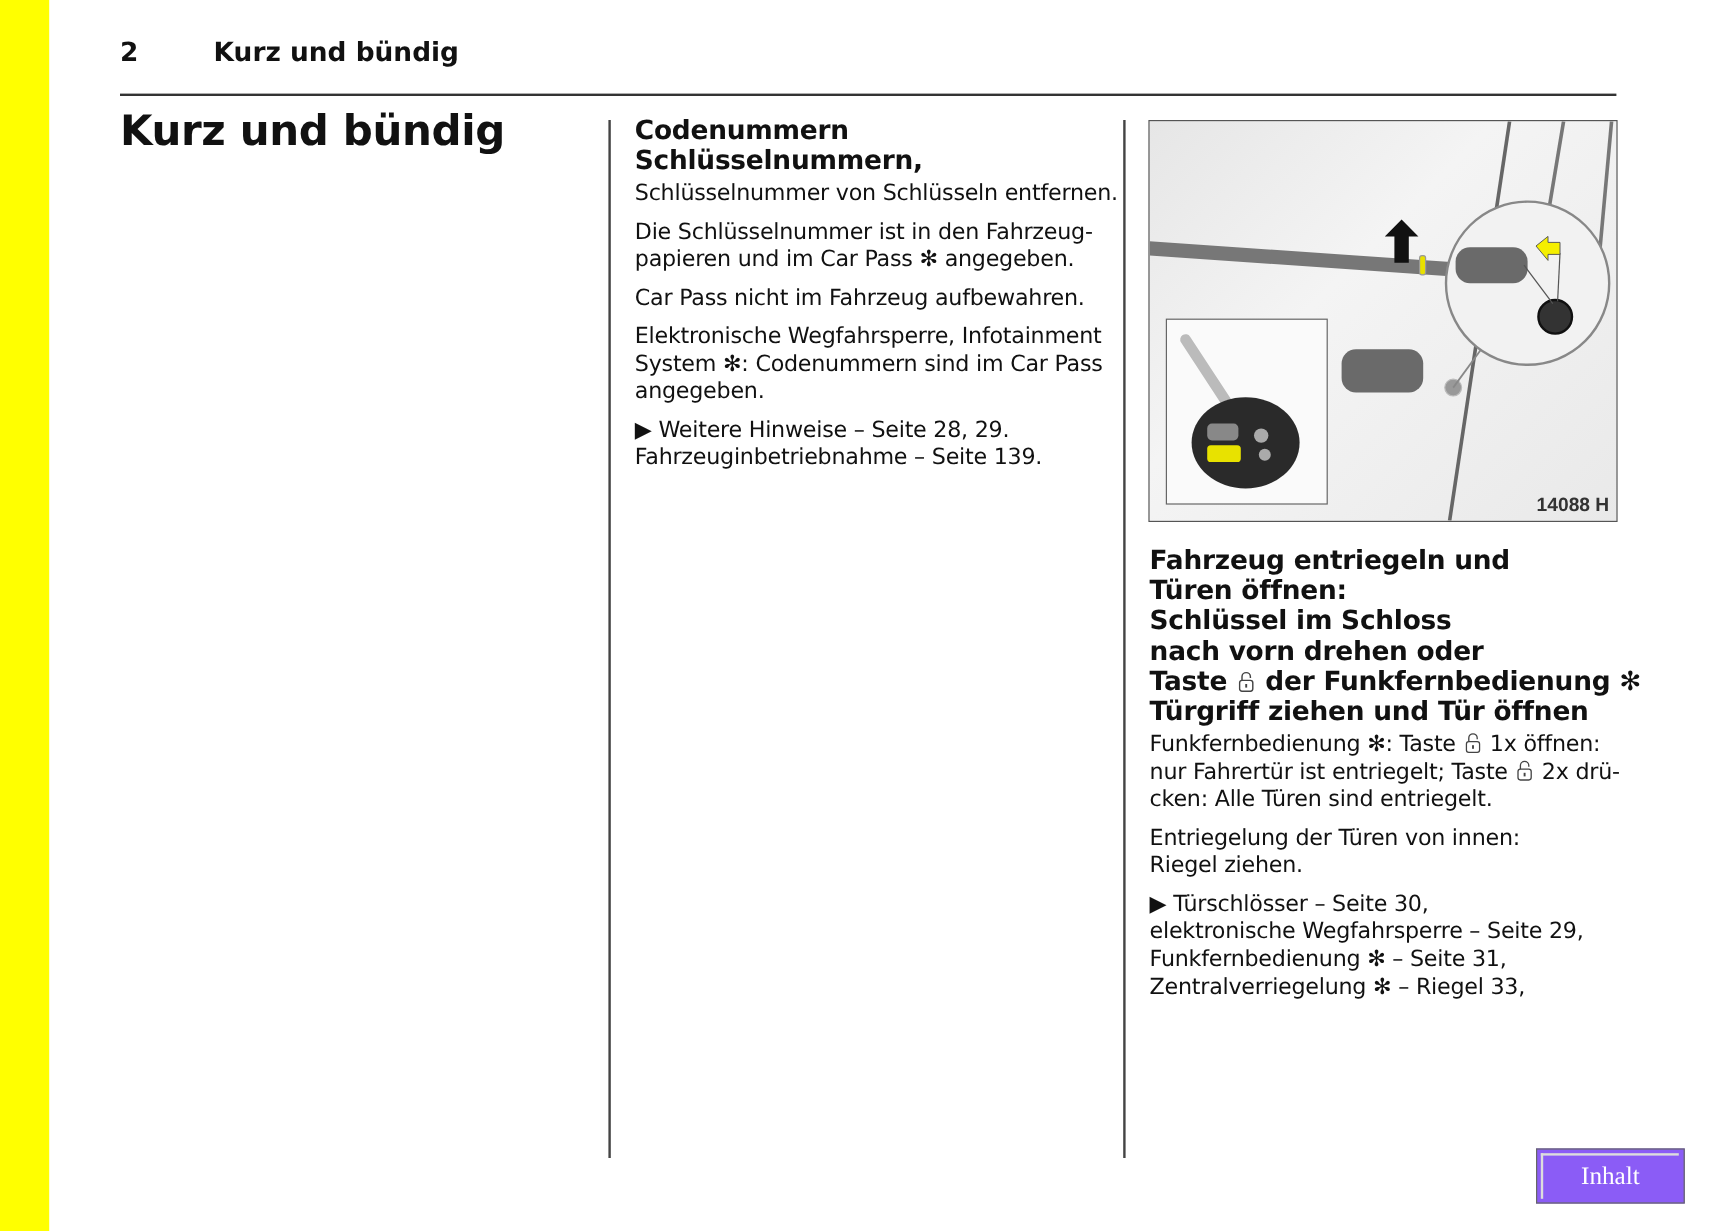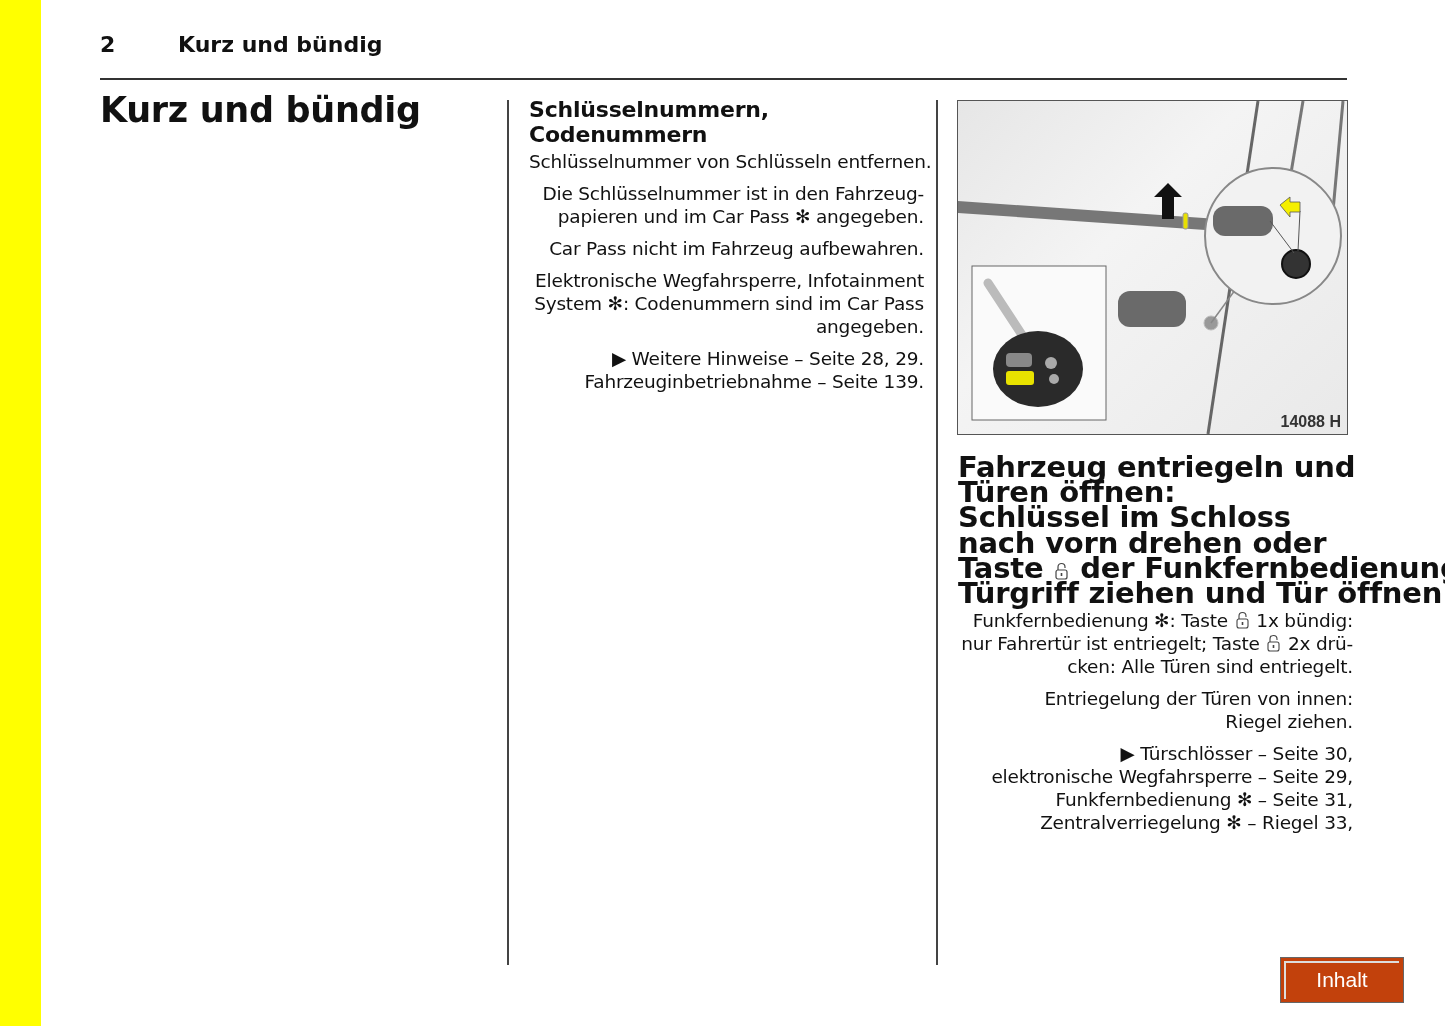--- a/index.html
+++ b/index.html
@@ -12,29 +12,29 @@
   .running-header { position: absolute; left: 100px; top: 32px; font-size: 22px; font-weight: bold; }
   .running-header .pg { position: absolute; left: 0; top: 0; }
   .running-header .ttl { position: absolute; left: 78px; top: 0; white-space: nowrap; }
   .header-rule { position: absolute; left: 100px; top: 78px; width: 1247px; height: 2px; background: #333; }
   .chapter-title { position: absolute; left: 100px; top: 90px; font-size: 35px; font-weight: bold; white-space: nowrap; letter-spacing: -0.3px; }
   .divider { position: absolute; width: 2px; background: #444; top: 100px; height: 865px; }
   .col { position: absolute; font-size: 18.5px; line-height: 23px; letter-spacing: -0.2px; }
   .col-mid { left: 529px; top: 97px; width: 395px; }
   .col-right { left: 958px; top: 455px; width: 395px; }
   .heading { font-weight: bold; font-size: 22px; line-height: 25px; margin: 0 0 3px 0; }
-  .col-right .heading { font-size: 29px; line-height: 25.2px; }
-  .para { margin: 0 0 9px 0; text-align: right; }
+  .col-right .heading { font-size: 22px; line-height: 25.2px; }
+  .para { margin: 0 0 9px 0; }
   .line { display: block; white-space: nowrap; }
   .lock-icon { display: inline-block; width: 13px; height: 18px; vertical-align: -2px; margin: 0 2px; }
   .figure { position: absolute; left: 957px; top: 100px; width: 389px; height: 333px; border: 1px solid #555; background: linear-gradient(135deg, #e6e6e6 0%, #f4f4f4 40%, #e9e9e9 100%); overflow: hidden; }
   .fig-label { position: absolute; right: 6px; bottom: 3px; font-family: "Liberation Sans", sans-serif; font-weight: bold; font-size: 16px; color: #333; }
   .inhalt-button {
     position: absolute; left: 1280px; top: 957px; width: 124px; height: 46px;
-    background: #c2410c; color: #fff; font-family: Liberation Sans, sans-serif; font-size: 21px;
+    background: #8b5cf6; color: #fff; font-family: Liberation Serif, serif; font-size: 21px;
     display: flex; align-items: center; justify-content: center; box-sizing: border-box;
     border: 1px solid #666;
   }
   .inhalt-button::before { content: ""; position: absolute; left: 3px; top: 3px; right: 4px; bottom: 3px; border-top: 2px solid #ddd; border-left: 2px solid #ddd; }
 </style>
 </head>
 <body>
 
 <div class="yellow-strip"></div>
 
@@ -44,22 +44,22 @@
 </div>
 <div class="header-rule"></div>
 
 <div class="chapter-title">Kurz und bündig</div>
 
 <div class="divider" style="left:507px"></div>
 <div class="divider" style="left:936px"></div>
 
 <div class="col col-mid">
   <div class="heading">
+    <span class="line">Codenummern</span>
     <span class="line">Schlüsselnummern,</span>
-    <span class="line">Codenummern</span>
   </div>
   <div class="para">
     <span class="line">Schlüsselnummer von Schlüsseln entfernen.</span>
   </div>
   <div class="para">
     <span class="line">Die Schlüsselnummer ist in den Fahrzeug-</span>
     <span class="line">papieren und im Car Pass ✻ angegeben.</span>
   </div>
   <div class="para">
     <span class="line">Car Pass nicht im Fahrzeug aufbewahren.</span>
@@ -119,21 +119,21 @@
           <rect x="1" y="8" width="11" height="9" rx="2" fill="none" stroke="#444" stroke-width="1.2"></rect>
           <rect x="5.7" y="11" width="1.6" height="3" fill="#444"></rect>
         </svg><span> der Funkfernbedienung ✻</span></span>
     <span class="line">Türgriff ziehen und Tür öffnen</span>
   </div>
   <div class="para">
     <span class="line"><span>Funkfernbedienung ✻: Taste </span><svg class="lock-icon" viewBox="0 0 13 18">
           <path d="M3 8 V5 a3.5 3.5 0 0 1 7 0 V6" fill="none" stroke="#444" stroke-width="1.1"></path>
           <rect x="1" y="8" width="11" height="9" rx="2" fill="none" stroke="#444" stroke-width="1.1"></rect>
           <rect x="5.7" y="11" width="1.6" height="3" fill="#444"></rect>
-        </svg><span> 1x bündig:</span></span>
+        </svg><span> 1x öffnen:</span></span>
     <span class="line"><span>nur Fahrertür ist entriegelt; Taste </span><svg class="lock-icon" viewBox="0 0 13 18">
           <path d="M3 8 V5 a3.5 3.5 0 0 1 7 0 V6" fill="none" stroke="#444" stroke-width="1.1"></path>
           <rect x="1" y="8" width="11" height="9" rx="2" fill="none" stroke="#444" stroke-width="1.1"></rect>
           <rect x="5.7" y="11" width="1.6" height="3" fill="#444"></rect>
         </svg><span> 2x drü-</span></span>
     <span class="line">cken: Alle Türen sind entriegelt.</span>
   </div>
   <div class="para">
     <span class="line">Entriegelung der Türen von innen:</span>
     <span class="line">Riegel ziehen.</span>

